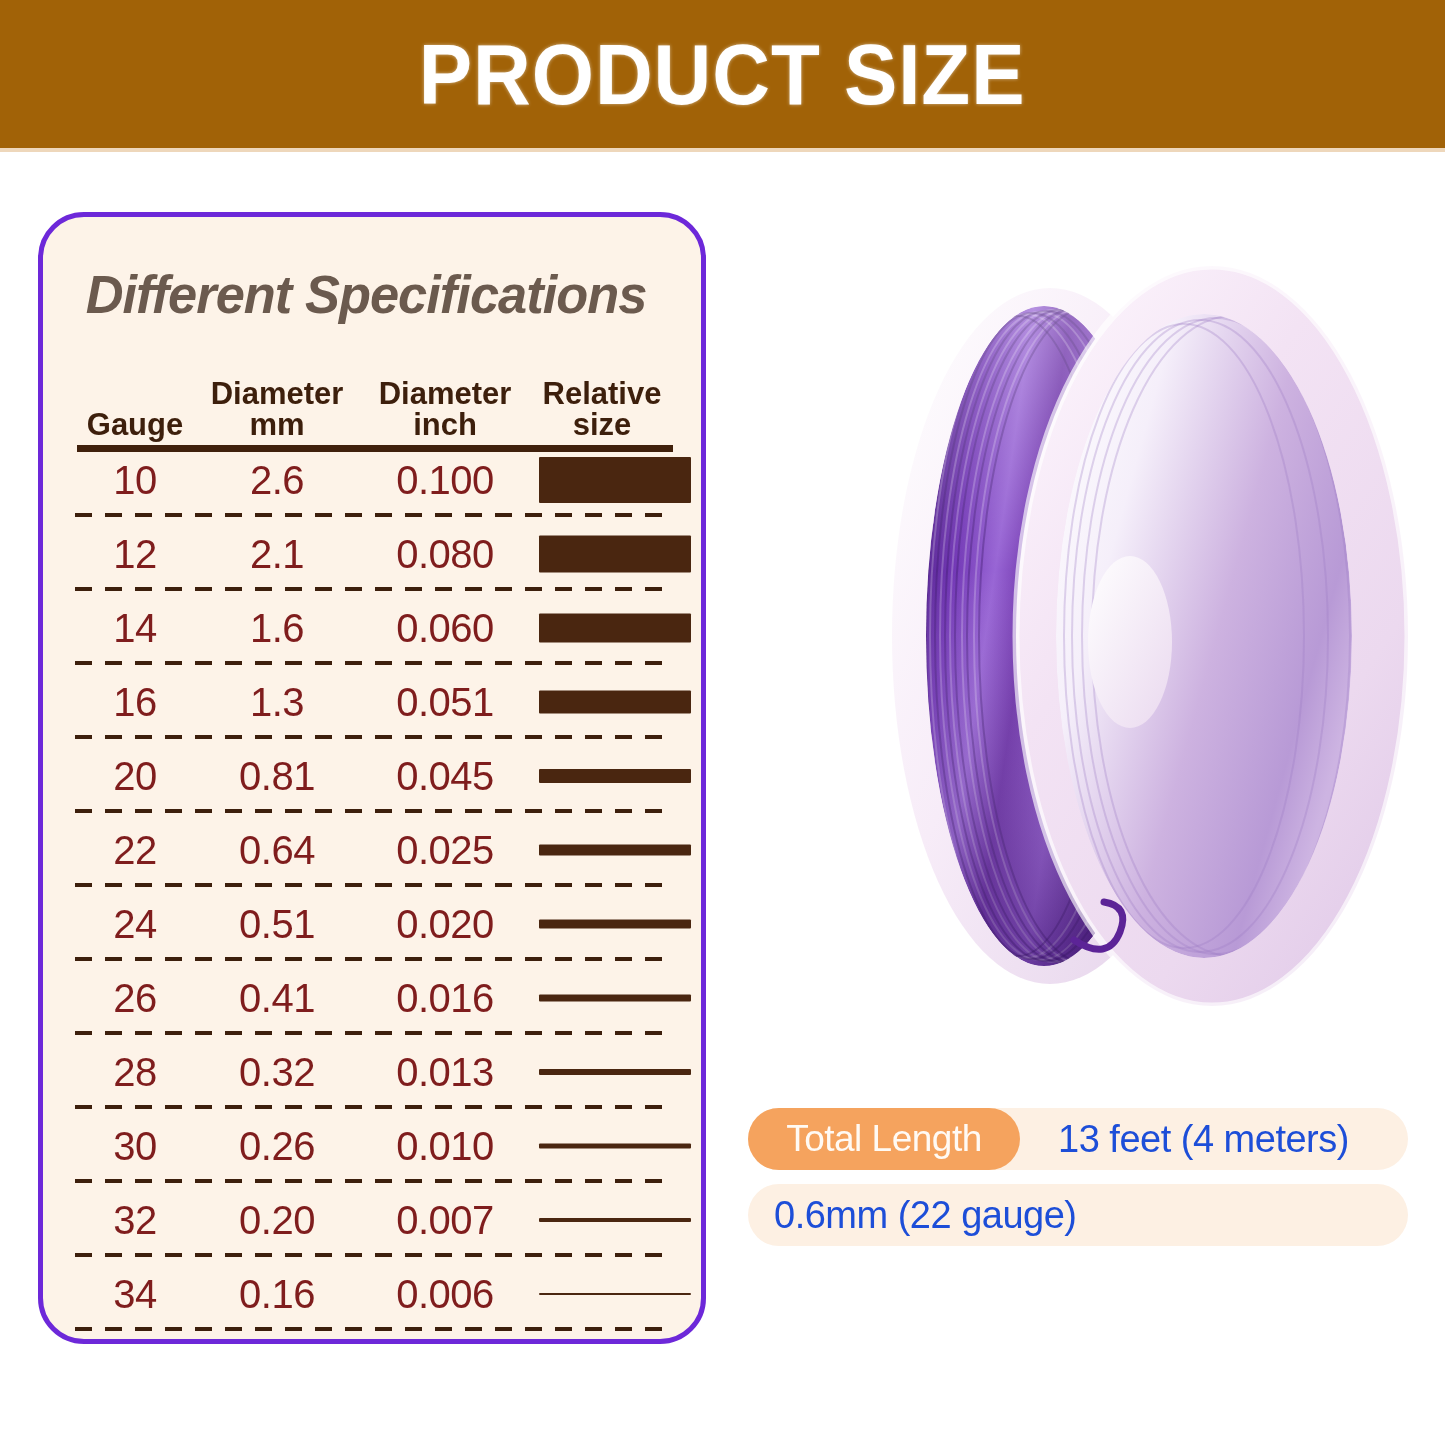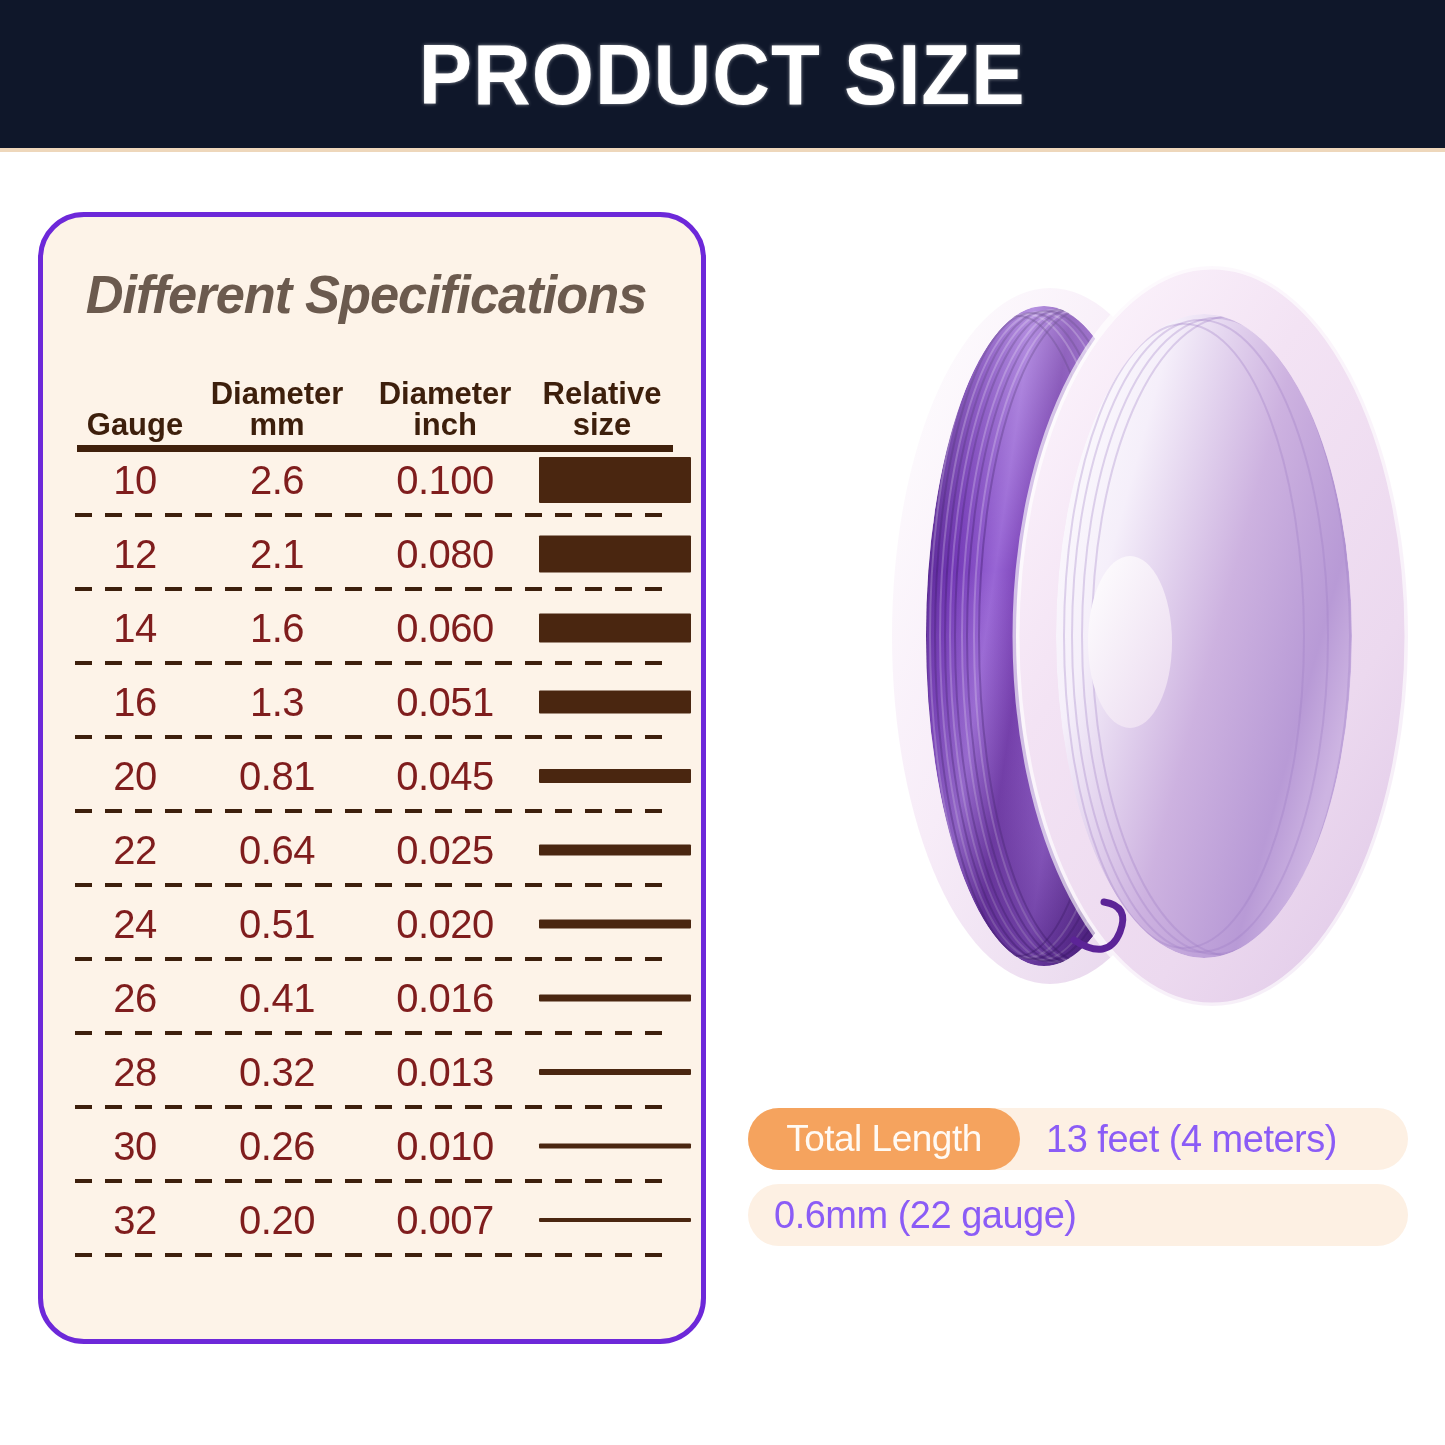--- a/index.html
+++ b/index.html
@@ -6,21 +6,21 @@
   body{
     width:1445px;height:1445px;
     background:#ffffff;
     font-family:"Liberation Sans","DejaVu Sans",sans-serif;
     overflow:hidden;position:relative;
   }
 
   
   #header-band{
     position:absolute;left:0;top:0;width:1445px;height:148px;
-    background:#0f172a;
+    background:#a16207;
     display:flex;align-items:center;justify-content:center;
   }
   #header-band::after{
     content:"";position:absolute;left:0;bottom:-4px;width:100%;height:4px;
     background:#e8c9a4;opacity:.75;
   }
   #header-title{
     font-size:86px;font-weight:bold;color:#ffffff;
     letter-spacing:1px;
     transform:scaleX(.93);
@@ -97,34 +97,34 @@
   }
   #spool-svg{display:block;width:640px;height:770px;}
 
   
   #badges{
     position:absolute;left:748px;top:1108px;width:660px;
   }
   .badge-row{
     position:relative;height:62px;margin-bottom:14px;
     background:#fdf0e3;border-radius:31px;
-    display:flex;align-items:center;
+    display:flex;align-items:center;gap:12px;
   }
   .badge-pill{
     height:62px;border-radius:31px;background:#f5a35e;
     display:flex;align-items:center;justify-content:center;
     padding:0 22px;box-sizing:border-box;
     color:#fffaf4;font-size:37px;
     letter-spacing:-0.5px;white-space:nowrap;
     flex:0 0 auto;
   }
   #pill-length{width:272px;}
   #pill-diameter{width:290px;}
   .badge-value{
-    color:#8b5cf6;font-size:38px;
+    color:#1d4ed8;font-size:38px;
     margin-left:26px;letter-spacing:-0.5px;white-space:nowrap;text-align:center;
   }
 </style>
 </head>
 <body>
 
 <div id="header-band">
   <div id="header-title">PRODUCT SIZE</div>
 </div>
 
@@ -242,20 +242,29 @@
             <div class="rel-bar" style="height: 5px; background: rgb(74, 38, 16);"></div>
           </div>
           <div class="row-sep"></div>
         </div>
         <div class="row">
           <div class="cell c-gauge">32</div>
           <div class="cell c-mm">0.20</div>
           <div class="cell c-inch">0.007</div>
           <div class="bar-cell">
             <div class="rel-bar" style="height: 4px; background: rgb(74, 38, 16);"></div>
+          </div>
+          <div class="row-sep"></div>
+        </div>
+        <div class="row">
+          <div class="cell c-gauge">34</div>
+          <div class="cell c-mm">0.16</div>
+          <div class="cell c-inch">0.006</div>
+          <div class="bar-cell">
+            <div class="rel-bar" style="height: 2px; background: rgb(74, 38, 16);"></div>
           </div>
           <div class="row-sep"></div>
         </div>
       </div>
   </div>
 </div>
 
 <div id="spool-wrap">
   <svg id="spool-svg" viewBox="0 0 640 770" xmlns="http://www.w3.org/2000/svg">
     <defs>

